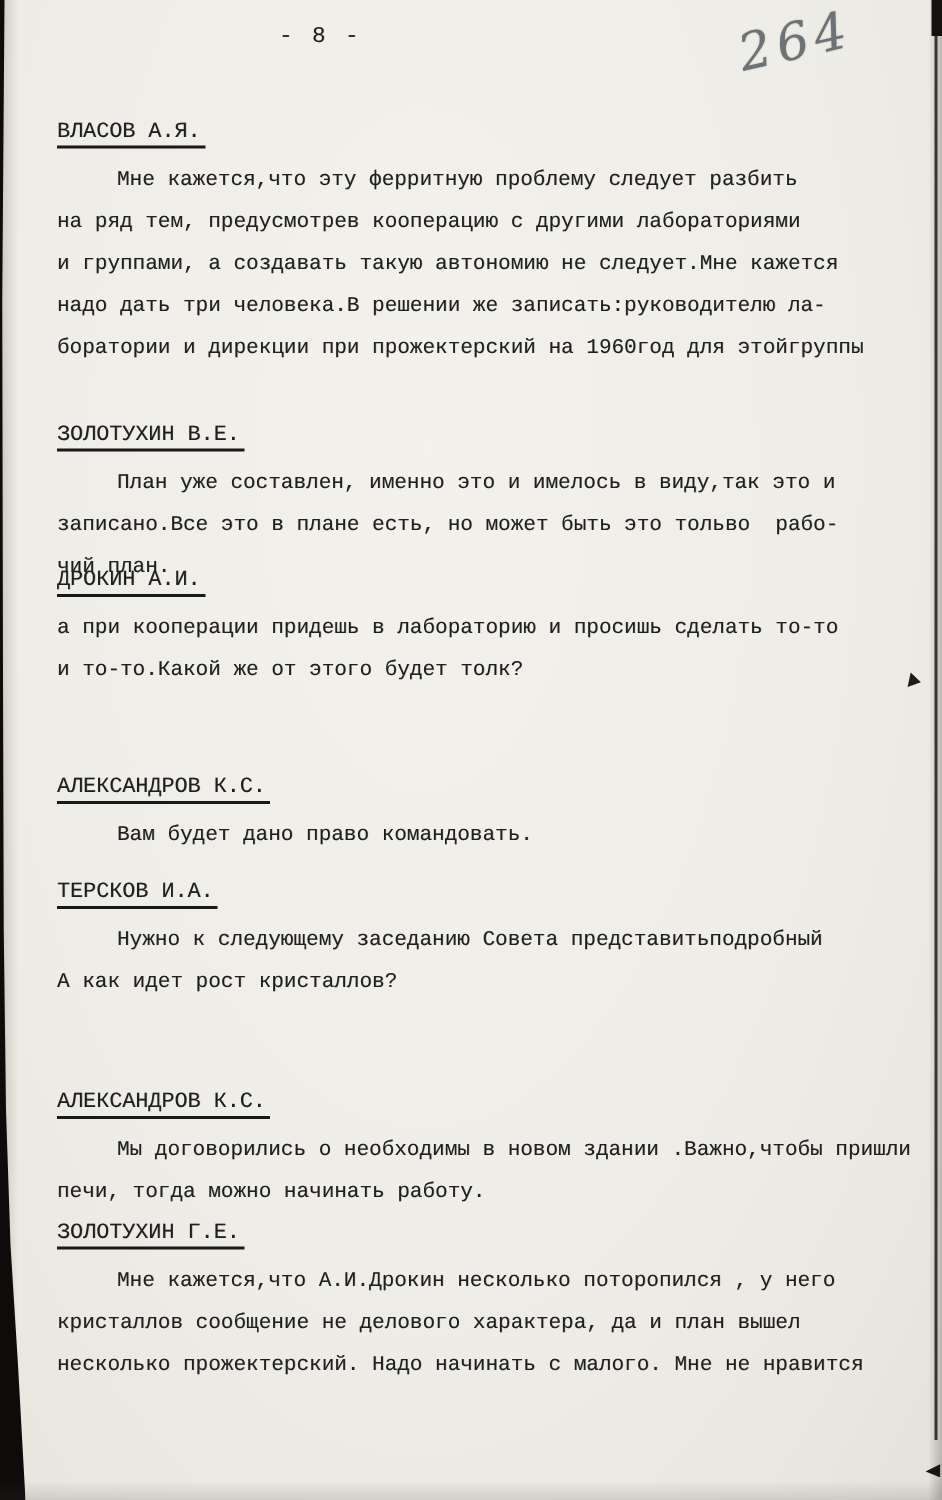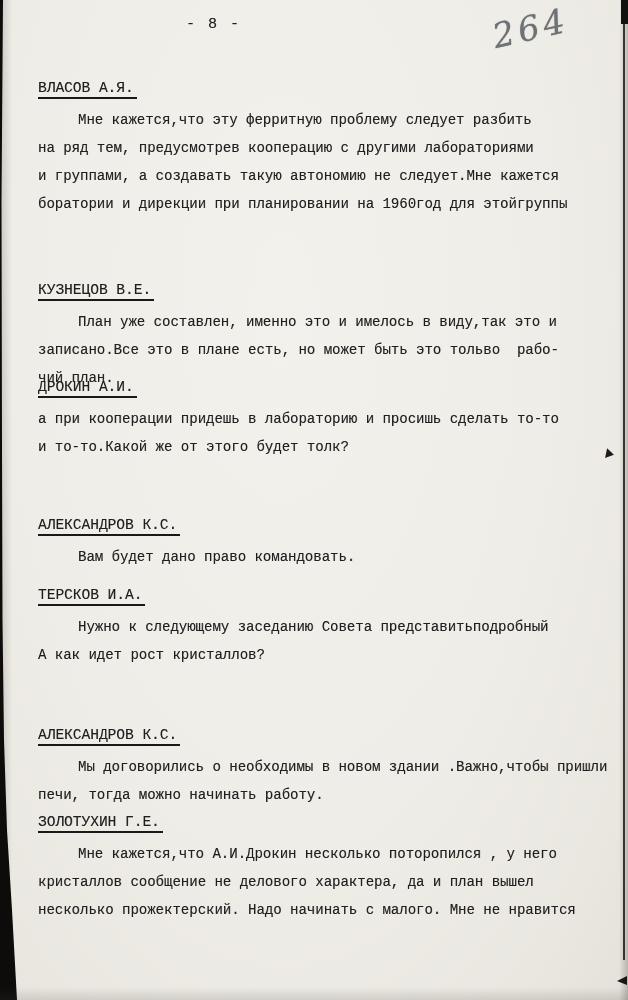--- a/index.html
+++ b/index.html
@@ -76,25 +76,26 @@
 <div class="page">
 
   <div class="page-number">- 8 -</div>
   <div class="handwritten">264</div>
 
   <div class="section" style="top:74px">
     <div class="speaker"><span class="speaker-name">ВЛАСОВ А.Я.</span></div>
     <div class="line indent">Мне кажется,что эту ферритную проблему следует разбить</div>
     <div class="line">на ряд тем, предусмотрев кооперацию с другими лабораториями</div>
     <div class="line">и группами, а создавать такую автономию не следует.Мне кажется</div>
-    <div class="line">боратории и дирекции при планировании на 1960год для этойгруппы</div>
+    <div class="line">надо дать три человека.В решении же записать:руководителю ла-</div>
+    <div class="line">боратории и дирекции при прожектерский на 1960год для этойгруппы</div>
   </div>
 
   <div class="section" style="top:276px">
-    <div class="speaker"><span class="speaker-name">КУЗНЕЦОВ В.Е.</span></div>
+    <div class="speaker"><span class="speaker-name">ЗОЛОТУХИН В.Е.</span></div>
     <div class="line indent">План уже составлен, именно это и имелось в виду,так это и</div>
     <div class="line">записано.Все это в плане есть, но может быть это тольво  рабо-</div>
     <div class="line">чий план.</div>
   </div>
 
   <div class="section" style="top:373px">
     <div class="speaker"><span class="speaker-name">ДРОКИН А.И.</span></div>
     <div class="line">а при кооперации придешь в лабораторию и просишь сделать то-то</div>
     <div class="line">и то-то.Какой же от этого будет толк?</div>
   </div>

